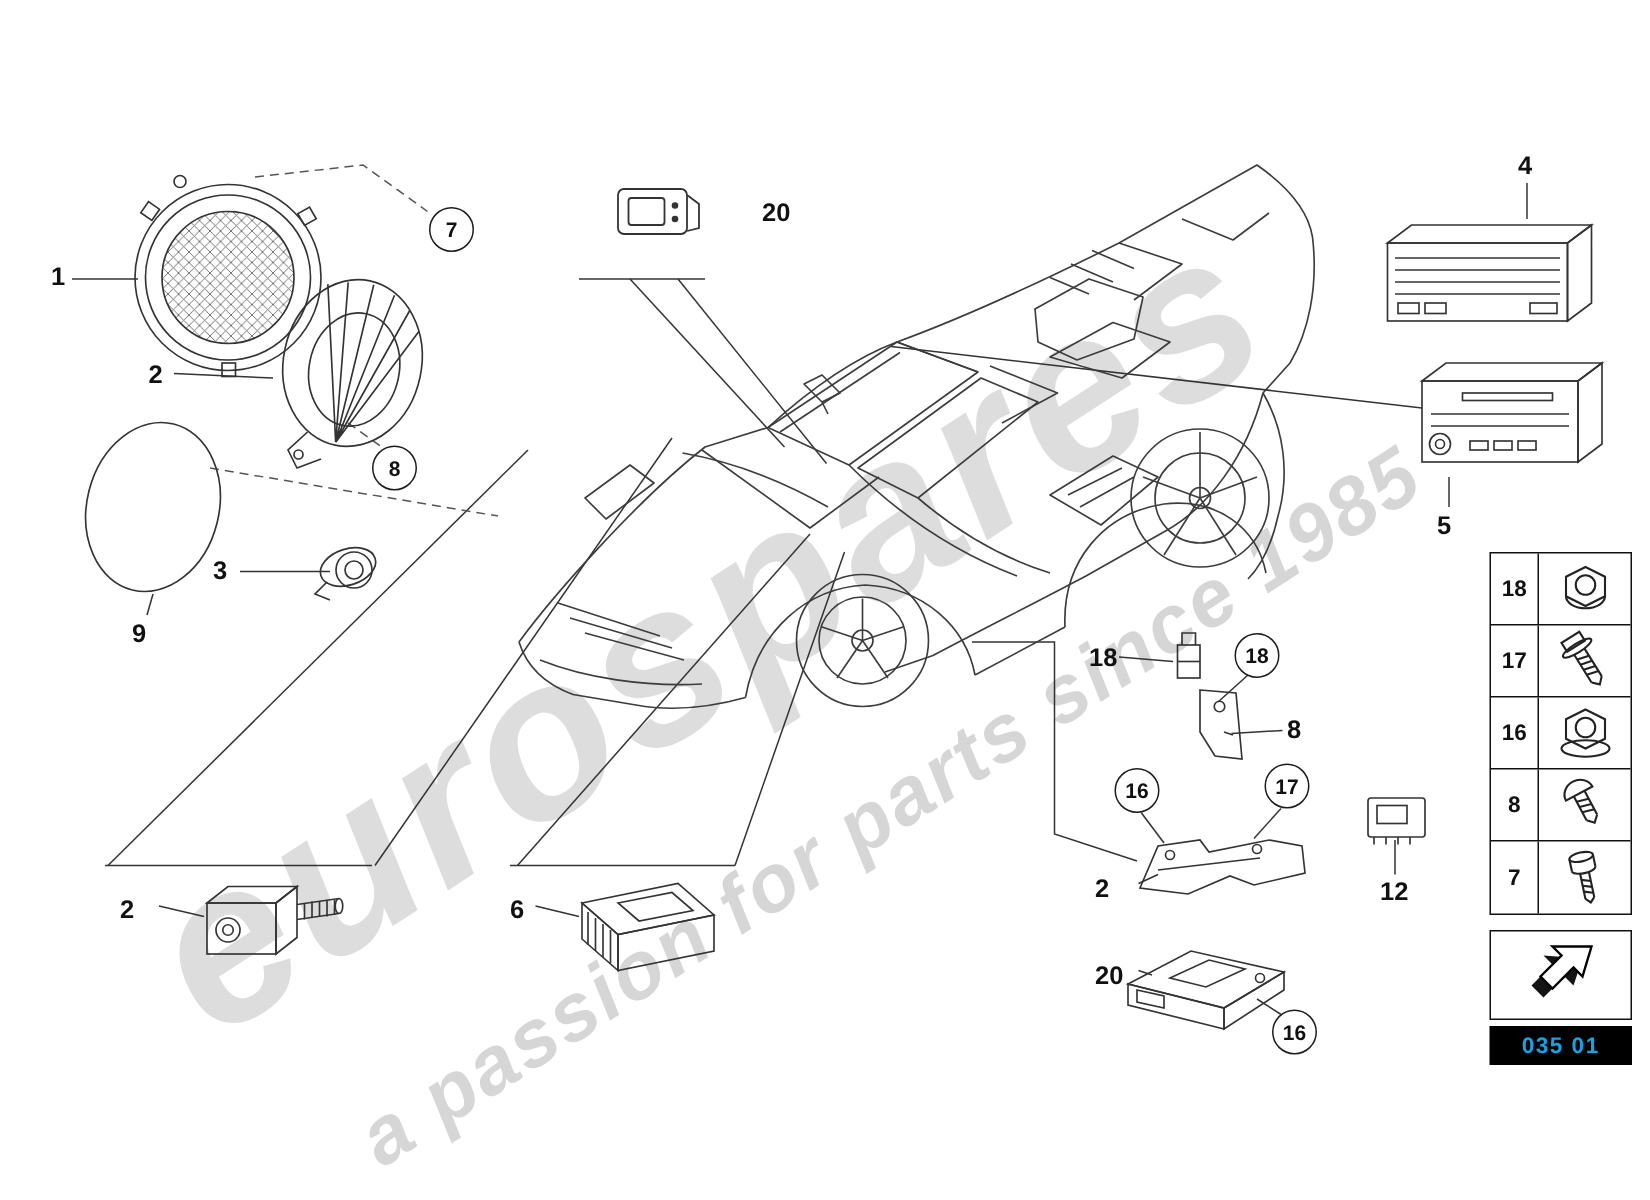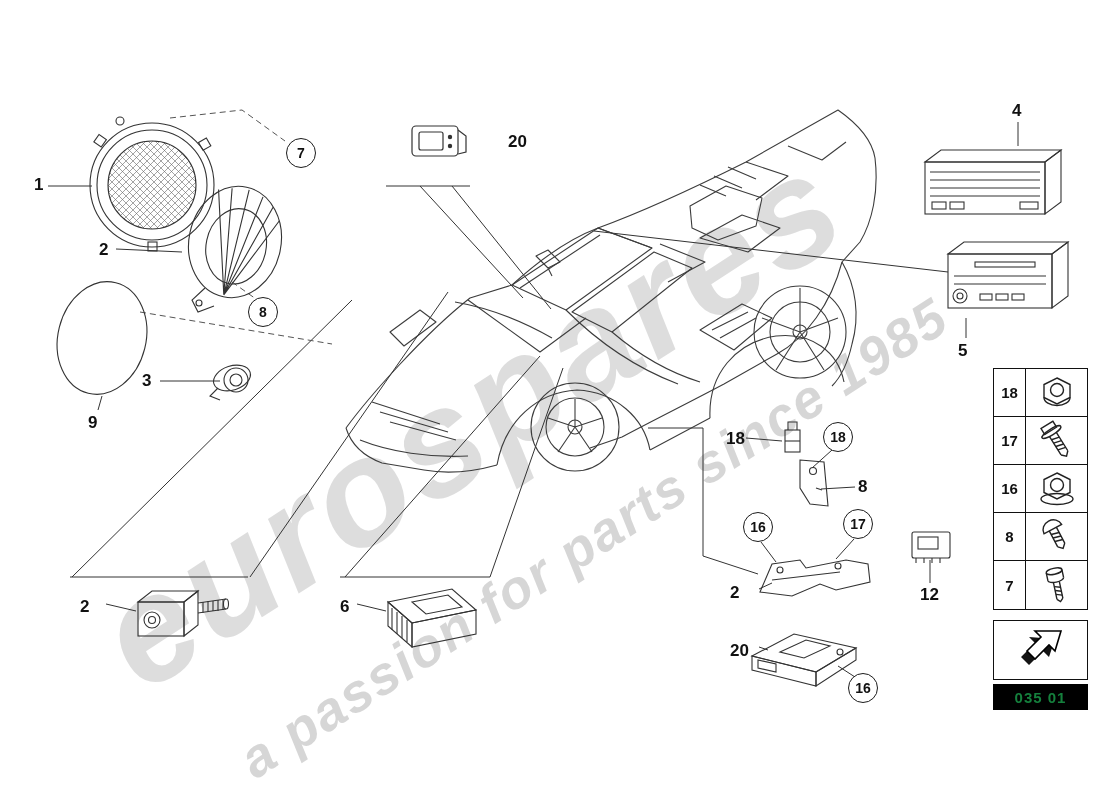--- a/index.html
+++ b/index.html
@@ -47,21 +47,21 @@
   }
   .legend-icon{flex:1;display:flex;align-items:center;justify-content:center;}
   
   .arrow-box{
     position:absolute;left:993px;top:620px;width:95px;height:60px;z-index:3;
     border:1.6px solid #111;background:#fff;display:flex;align-items:center;
     justify-content:center;box-sizing:border-box;
   }
   .code-box{
     position:absolute;left:993px;top:684px;width:95px;height:26px;z-index:3;
-    background:#000;color:#15803d;font-size:15px;font-weight:bold;letter-spacing:1px;
+    background:#000;color:#0ea5e9;font-size:15px;font-weight:bold;letter-spacing:1px;
     display:flex;align-items:center;justify-content:center;box-sizing:border-box;
   }
 </style>
 </head>
 <body>
 
 <div class="stage">
 
   <div class="wm wm-brand">eurospares</div>
   <div class="wm wm-tagline">a passion for parts since 1985</div>

